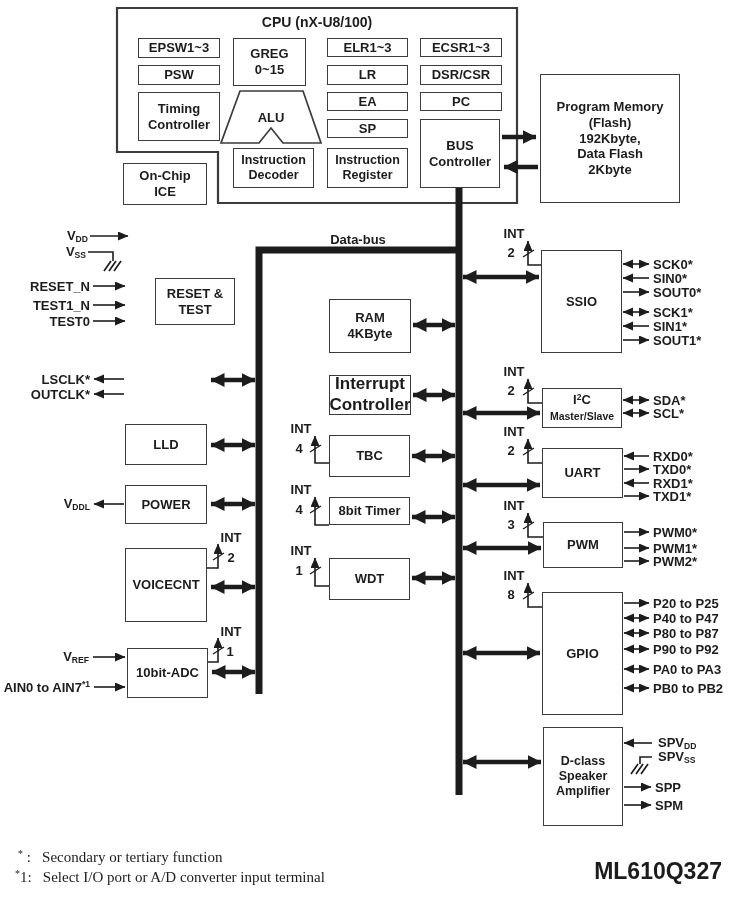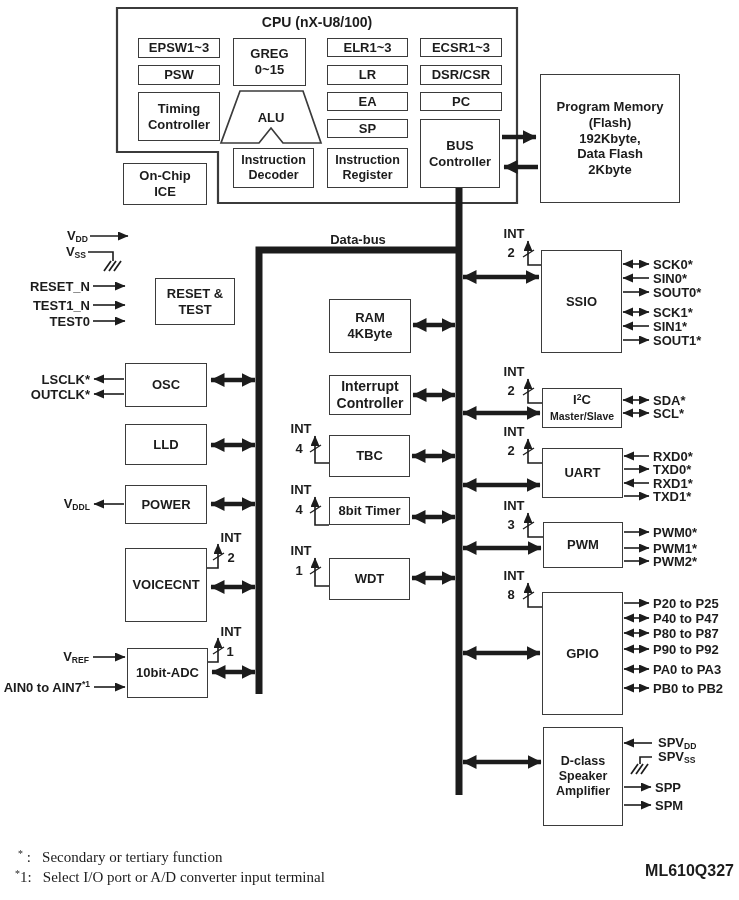--- a/index.html
+++ b/index.html
@@ -169,40 +169,37 @@
       <div class="bline"><span>Program Memory</span></div>
       <div class="bline"><span>(Flash)</span></div>
       <div class="bline"><span>192Kbyte,</span></div>
       <div class="bline"><span>Data Flash</span></div>
       <div class="bline"><span>2Kbyte</span></div>
     </div>
     <div class="block" style="left: 127px; top: 278px; width: 80px; height: 47px; margin-left: 28px;">
       <div class="bline"><span>RESET &amp;</span></div>
       <div class="bline"><span>TEST</span></div>
     </div>
-    <div class="block" style="left: 125px; top: 363px; width: 82px; height: 44px;">
-      <div class="bline"><span>OSC</span></div>
-    </div>
     <div class="block" style="left: 125px; top: 424px; width: 82px; height: 41px;">
       <div class="bline"><span>LLD</span></div>
     </div>
     <div class="block" style="left: 125px; top: 485px; width: 82px; height: 39px;">
       <div class="bline"><span>POWER</span></div>
     </div>
     <div class="block" style="left: 125px; top: 548px; width: 82px; height: 74px;">
       <div class="bline"><span>VOICECNT</span></div>
     </div>
     <div class="block" style="left: 127px; top: 648px; width: 81px; height: 50px;">
       <div class="bline"><span>10bit-ADC</span></div>
     </div>
     <div class="block" style="left: 329px; top: 299px; width: 82px; height: 54px;">
       <div class="bline"><span>RAM</span></div>
       <div class="bline"><span>4KByte</span></div>
     </div>
-    <div class="block" style="left: 329px; top: 375px; width: 82px; height: 40px; font-size: 14px;">
+    <div class="block" style="left: 329px; top: 375px; width: 82px; height: 40px; font-size: 17px;">
       <div class="bline"><span>Interrupt</span></div>
       <div class="bline"><span>Controller</span></div>
     </div>
     <div class="block" style="left: 329px; top: 435px; width: 81px; height: 42px;">
       <div class="bline"><span>TBC</span></div>
     </div>
     <div class="block" style="left: 329px; top: 497px; width: 81px; height: 28px;">
       <div class="bline"><span>8bit Timer</span></div>
     </div>
     <div class="block" style="left: 329px; top: 558px; width: 81px; height: 42px;">
@@ -282,14 +279,14 @@
     <div class="lbl center" style="left: 231px; top: 631px;"><span>INT</span></div>
     <div class="lbl center" style="left: 230px; top: 651px;"><span>1</span></div>
     <div class="lbl center" style="left: 301px; top: 428px;"><span>INT</span></div>
     <div class="lbl center" style="left: 299px; top: 448px;"><span>4</span></div>
     <div class="lbl center" style="left: 301px; top: 489px;"><span>INT</span></div>
     <div class="lbl center" style="left: 299px; top: 509px;"><span>4</span></div>
     <div class="lbl center" style="left: 301px; top: 550px;"><span>INT</span></div>
     <div class="lbl center" style="left: 299px; top: 570px;"><span>1</span></div>
     <div class="lbl serif" style="left: 18px; top: 857px;"><span class="sup">*</span><span> :&nbsp;&nbsp;&nbsp;Secondary or tertiary function</span></div>
     <div class="lbl serif" style="left: 15px; top: 877px;"><span class="sup">*</span><span>1:&nbsp;&nbsp;&nbsp;Select I/O port or A/D converter input terminal</span></div>
-    <div class="lbl" style="right: 5px; top: 871px; font-size: 16px;"><span>ML610Q327</span></div>
+    <div class="lbl" style="right: 17px; top: 871px; font-size: 23px;"><span>ML610Q327</span></div>
   </div>
 
 </body></html>

